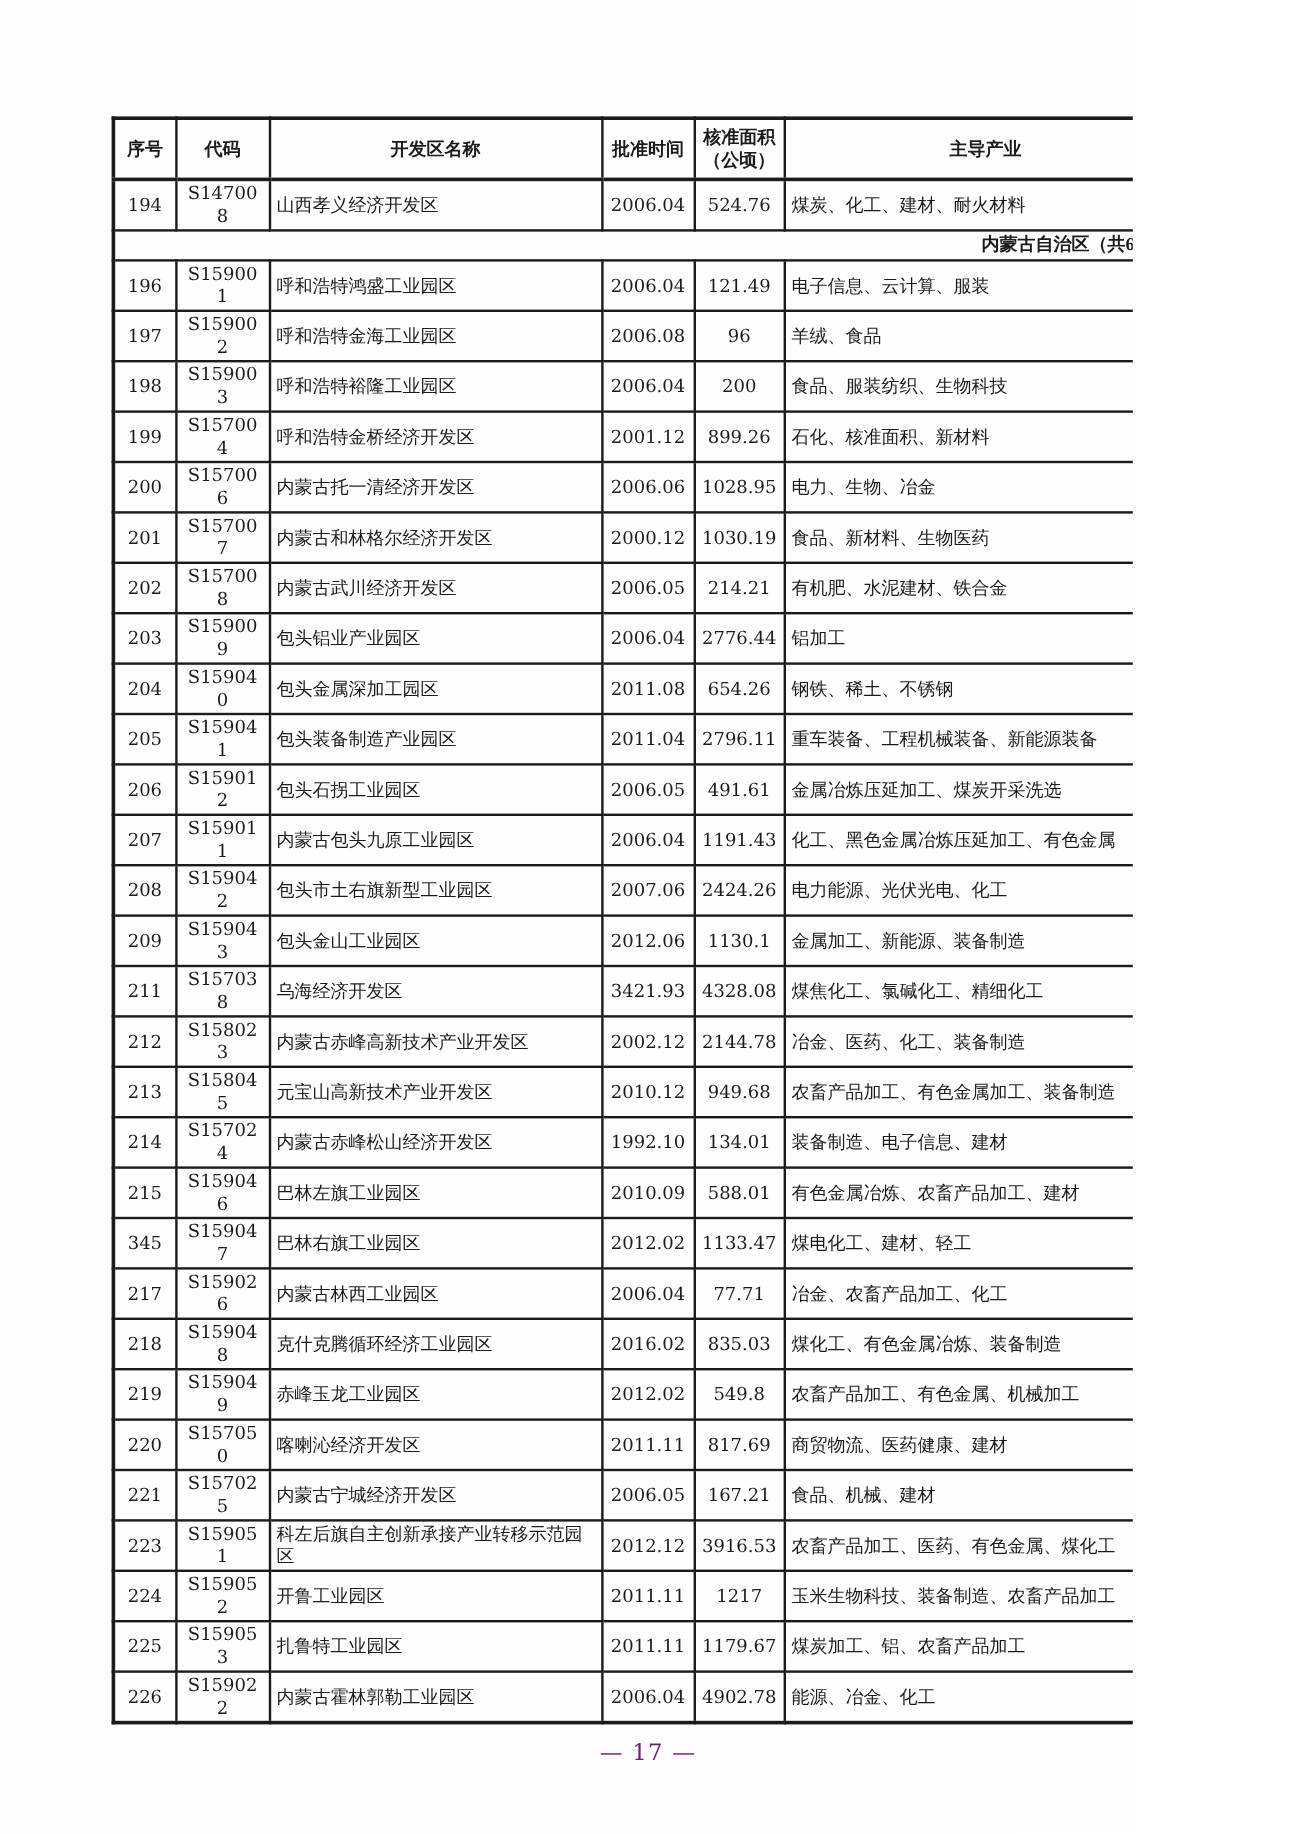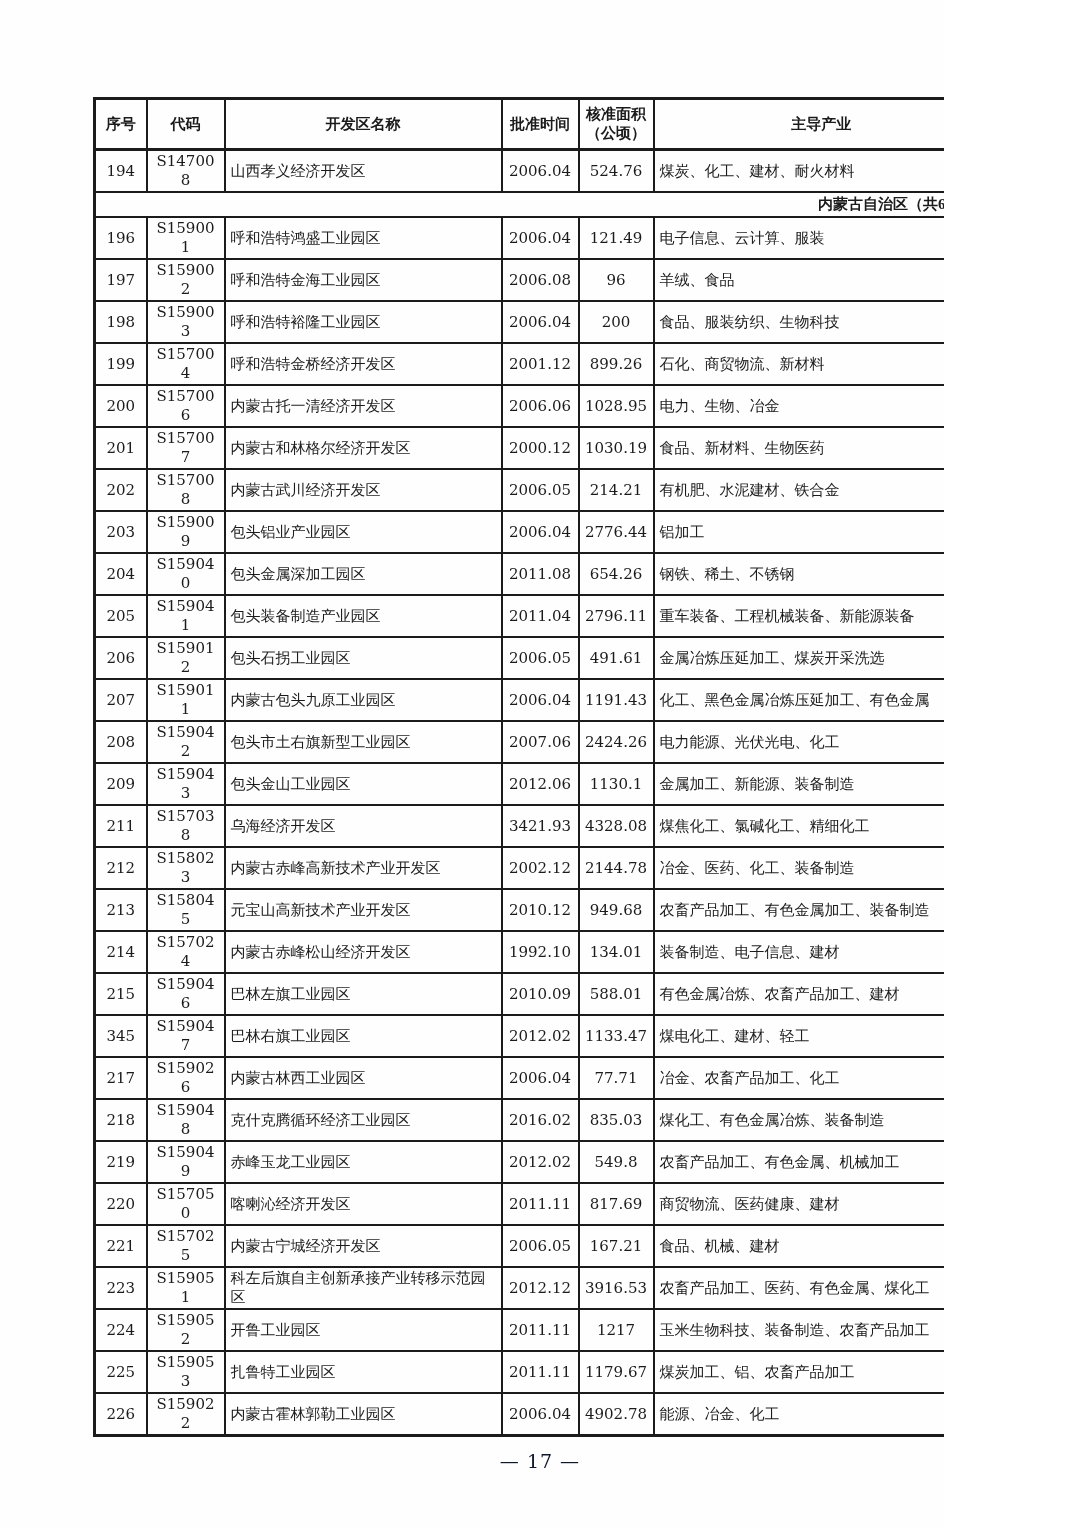--- a/index.html
+++ b/index.html
@@ -54,21 +54,21 @@
     padding-left: 5px;
     font-family: Liberation Serif, serif;
   }
   .footer {
     position: absolute;
     top: 1450px;
     left: 0;
     width: 1080px;
     text-align: center;
     font-size: 19px;
-    color: #0f172a;
+    color: #701a75;
     letter-spacing: 1px;
   }
 </style>
 </head>
 <body>
 
 <div class="page">
 
   <table class="dev-table">
     <colgroup>
@@ -125,21 +125,21 @@
           <td class="cell-date">2006.04</td>
           <td class="cell-area">200</td>
           <td class="cell-industries">食品、服装纺织、生物科技</td>
         </tr>
         <tr>
           <td class="cell-no">199</td>
           <td class="cell-code">S157004</td>
           <td class="cell-name">呼和浩特金桥经济开发区</td>
           <td class="cell-date">2001.12</td>
           <td class="cell-area">899.26</td>
-          <td class="cell-industries">石化、商贸物流、新材料</td>
+          <td class="cell-industries">石化、核准面积、新材料</td>
         </tr>
         <tr>
           <td class="cell-no">200</td>
           <td class="cell-code">S157006</td>
           <td class="cell-name">内蒙古托一清经济开发区</td>
           <td class="cell-date">2006.06</td>
           <td class="cell-area">1028.95</td>
           <td class="cell-industries">电力、生物、冶金</td>
         </tr>
         <tr>

